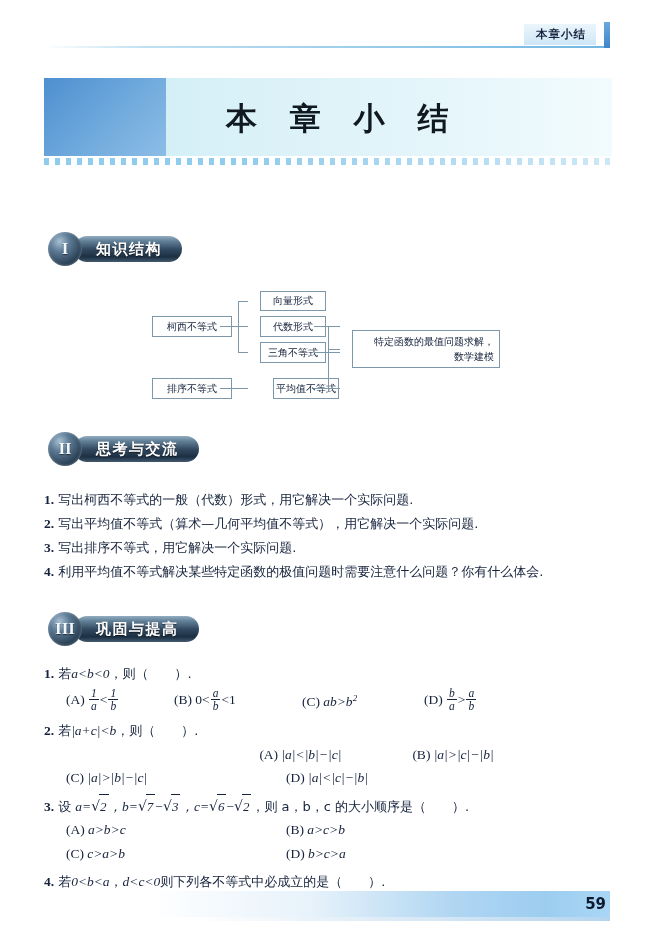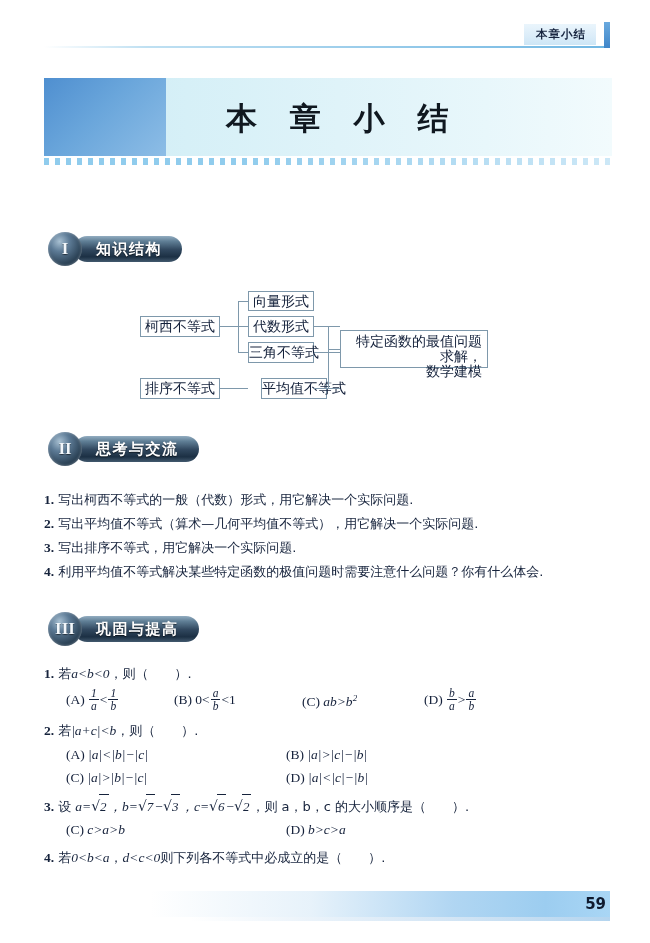--- a/index.html
+++ b/index.html
@@ -146,26 +146,27 @@
   .diagram {
     position: absolute;
     left: 44px; top: 285px;
     width: 568px;
     height: 115px;
   }
   .dbox {
     position: absolute;
     border: 1px solid #7e98ab;
     background: #ffffff;
-    font-size: 14px;
+    font-size: 10px;
     color: #13203a;
     font-family: "DejaVu Sans", "Liberation Sans", sans-serif;
     text-align: center;
     white-space: nowrap;
     box-sizing: border-box;
+    margin-left: 12px;
   }
   .dline {
     position: absolute;
     background: #7e98ab;
   }
 
   
   .qlist {
     position: absolute;
     left: 44px;
@@ -401,21 +402,21 @@
       </span><span class="mn">&gt;</span><span class="frac">
         <span class="num">a</span>
         <span class="den">b</span>
       </span>
     </span>
   </div>
 
   <div class="ex" style="margin-top:4px;">
     <span class="qnum">2.</span><span>若</span><span class="mi">|a+c|&lt;b</span><span>，则（　　）.</span>
   </div>
-  <div class="opts" style="line-height:22px;">
+  <div class="opts" style="line-height:22px;text-align:center;">
     <span class="opt" style="width:216px;">
       <span class="mn">(A)</span>
       <span class="mi">|a|&lt;|b|−|c|</span>
     </span>
     <span class="opt">
       <span class="mn">(B)</span>
       <span class="mi">|a|&gt;|c|−|b|</span>
     </span>
   </div>
   <div class="opts" style="line-height:22px;">
@@ -428,20 +429,30 @@
       <span class="mi">|a|&lt;|c|−|b|</span>
     </span>
   </div>
 
   <div class="ex" style="margin-top:5px;">
     <span class="qnum">3.</span><span>设</span>
     <span class="mi">a=</span><span class="radical">√</span><span class="sqrt">2</span><span class="mi">，b=</span><span class="radical">√</span><span class="sqrt">7</span><span class="mn">−</span><span class="radical">√</span><span class="sqrt">3</span><span class="mi">，c=</span><span class="radical">√</span><span class="sqrt">6</span><span class="mn">−</span><span class="radical">√</span><span class="sqrt">2</span><span>，则 a，b，c 的大小顺序是（　　）.</span>
   </div>
   <div class="opts" style="line-height:22px;">
     <span class="opt" style="width:216px;">
+      <span class="mn">(A)</span>
+      <span class="mi">a&gt;b&gt;c</span>
+    </span>
+    <span class="opt">
+      <span class="mn">(B)</span>
+      <span class="mi">a&gt;c&gt;b</span>
+    </span>
+  </div>
+  <div class="opts" style="line-height:22px;">
+    <span class="opt" style="width:216px;">
       <span class="mn">(C)</span>
       <span class="mi">c&gt;a&gt;b</span>
     </span>
     <span class="opt">
       <span class="mn">(D)</span>
       <span class="mi">b&gt;c&gt;a</span>
     </span>
   </div>
 
   <div class="ex" style="margin-top:5px;">

